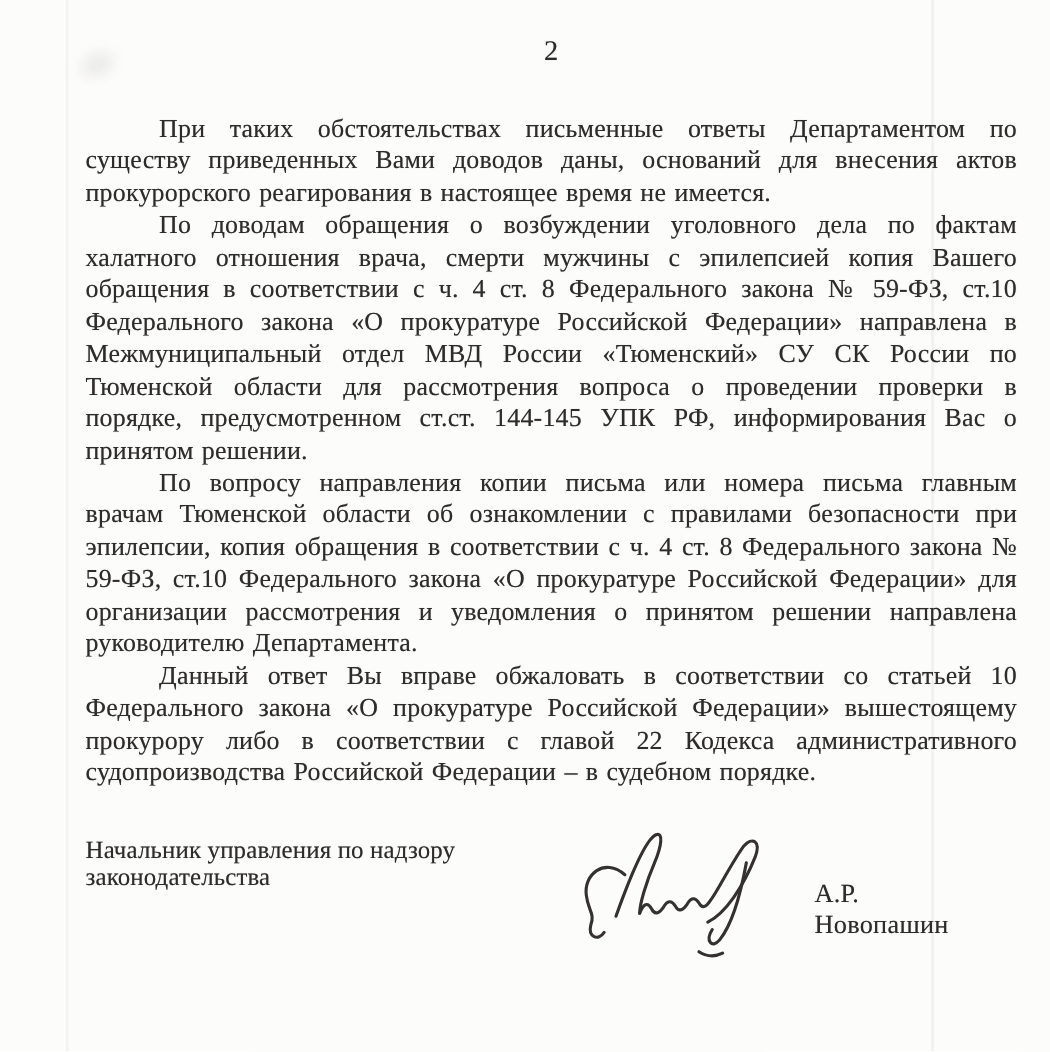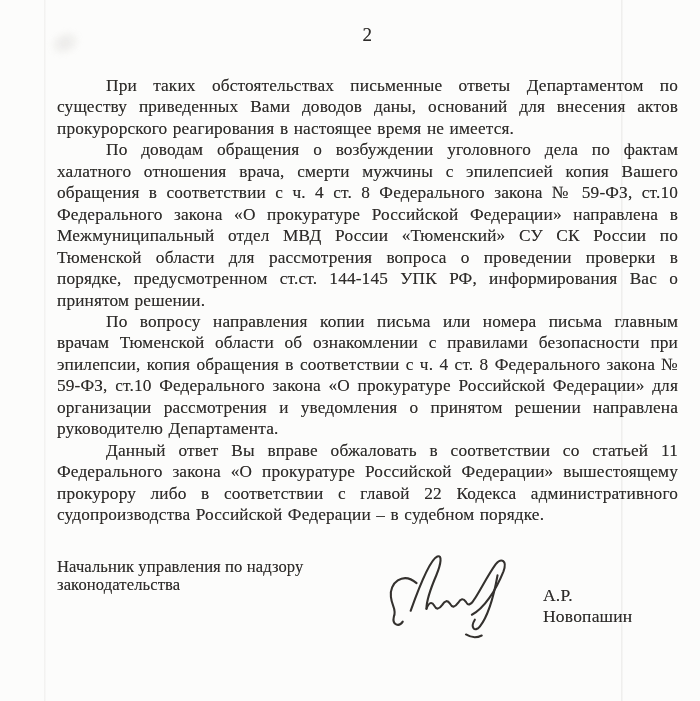--- a/index.html
+++ b/index.html
@@ -111,21 +111,21 @@
   <div class="edge-line left"></div>
   <div class="edge-line right"></div>
   <div class="smudge"></div>
 
   <div class="page-number">2</div>
 
   <div class="body-text">
     <p class="para">При таких обстоятельствах письменные ответы Департаментом по существу приведенных Вами доводов даны, оснований для внесения актов прокурорского реагирования в настоящее время не имеется.</p>
     <p class="para">По доводам обращения о возбуждении уголовного дела по фактам халатного отношения врача, смерти мужчины с эпилепсией копия Вашего обращения в соответствии с ч. 4 ст. 8 Федерального закона № 59-ФЗ, ст.10 Федерального закона «О прокуратуре Российской Федерации» направлена в Межмуниципальный отдел МВД России «Тюменский» СУ СК России по Тюменской области для рассмотрения вопроса о проведении проверки в порядке, предусмотренном ст.ст. 144-145 УПК РФ, информирования Вас о принятом решении.</p>
     <p class="para">По вопросу направления копии письма или номера письма главным врачам Тюменской области об ознакомлении с правилами безопасности при эпилепсии, копия обращения в соответствии с ч. 4 ст. 8 Федерального закона № 59-ФЗ, ст.10 Федерального закона «О прокуратуре Российской Федерации» для организации рассмотрения и уведомления о принятом решении направлена руководителю Департамента.</p>
-    <p class="para">Данный ответ Вы вправе обжаловать в соответствии со статьей 11 Федерального закона «О прокуратуре Российской Федерации» вышестоящему прокурору либо в соответствии с главой 22 Кодекса административного судопроизводства Российской Федерации – в судебном порядке.</p>
+    <p class="para">Данный ответ Вы вправе обжаловать в соответствии со статьей 10 Федерального закона «О прокуратуре Российской Федерации» вышестоящему прокурору либо в соответствии с главой 22 Кодекса административного судопроизводства Российской Федерации – в судебном порядке.</p>
   </div>
 
   <div class="signoff">
     <div class="position">
       <div>Начальник управления по надзору</div>
       <div>законодательства</div>
     </div>
 
     <svg class="signature-svg" viewBox="0 0 160 95" xmlns="http://www.w3.org/2000/svg" aria-hidden="true">
       <path d="M34,36 C20,24 6,36 8,50 C9,60 14,62 11,70 C9,78 16,81 20,75"></path>

